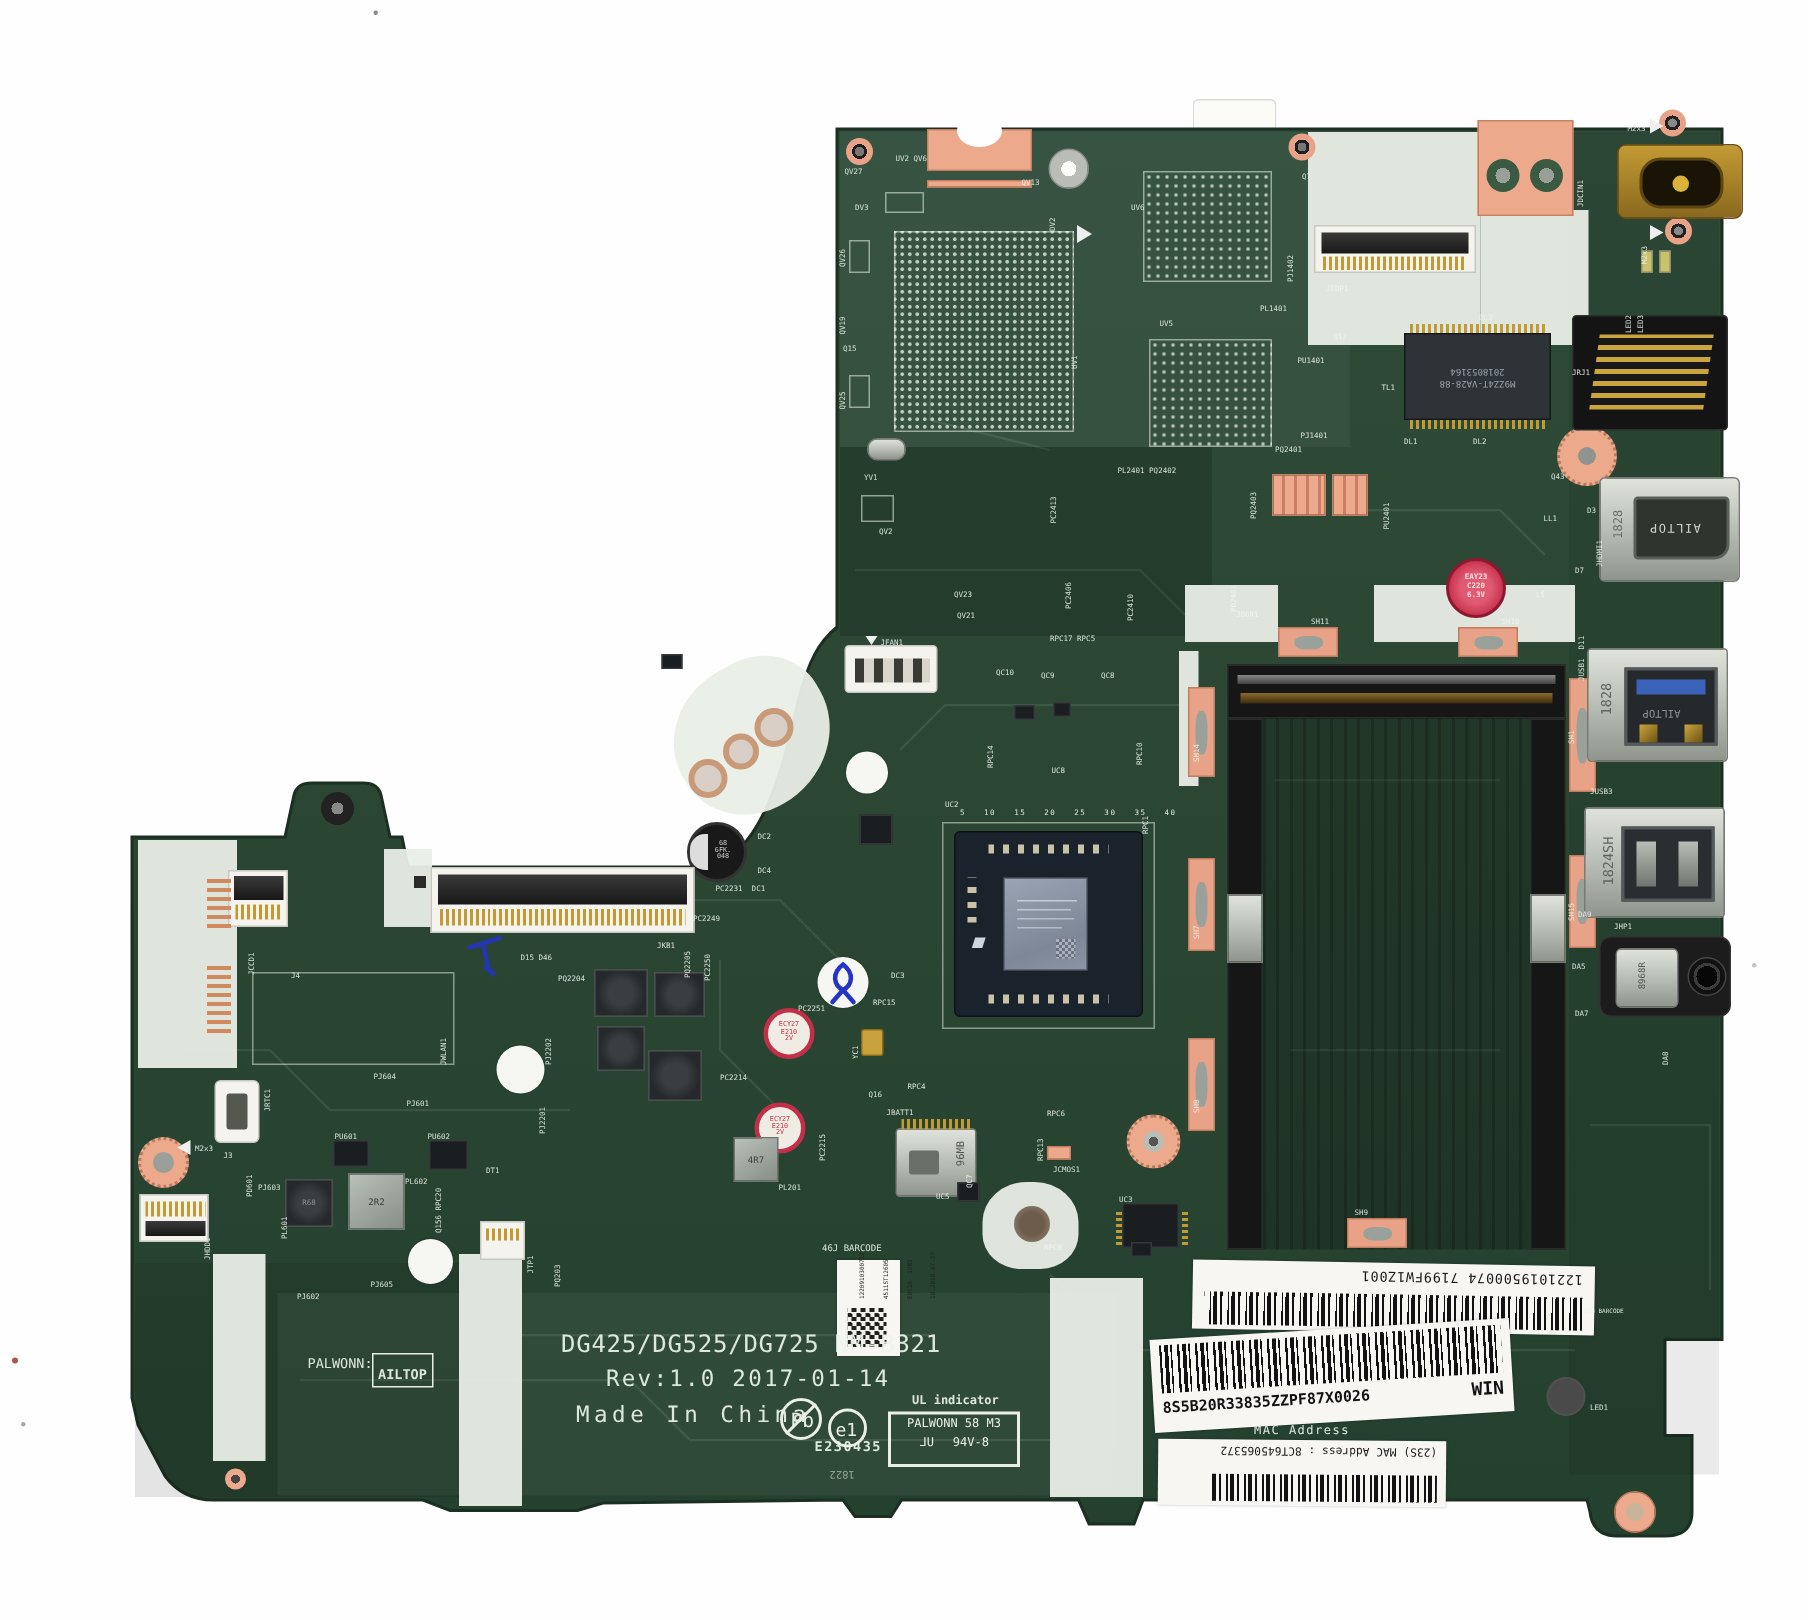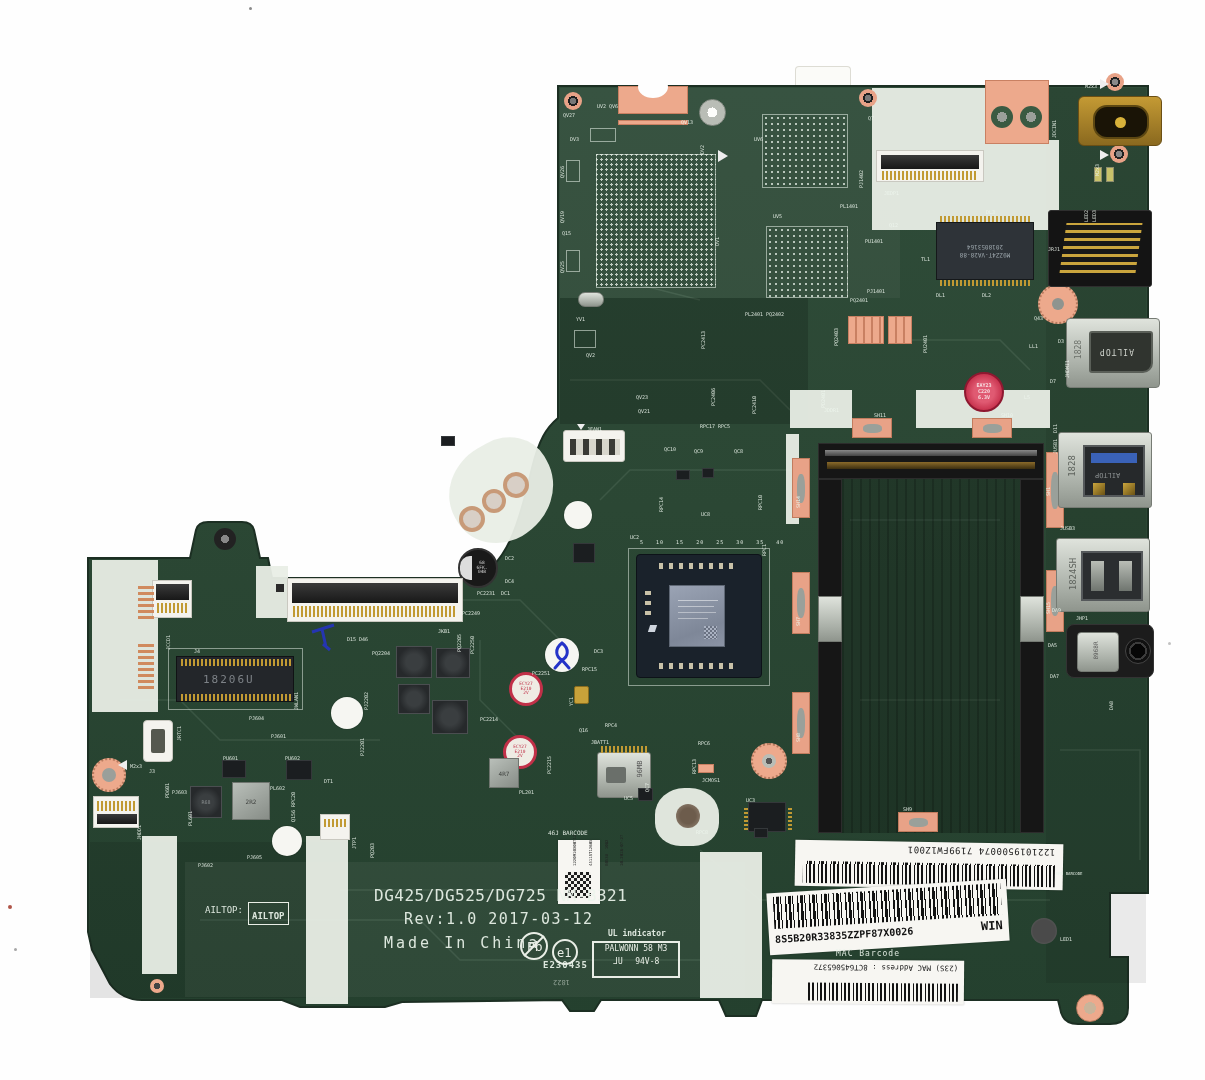--- a/index.html
+++ b/index.html
@@ -263,25 +263,20 @@
   <div class="abs" style="left:276px;top:584px;width:8px;height:8px;background:#2a2a2a;"></div>
 
   <div class="ffc-body" style="position:absolute;left:152px;top:580px;width:40px;height:38px;">
     <div class="ffc-bar" style="left:3px;top:3px;width:33px;height:16px;"></div>
     <div class="goldcomb" style="left:4px;top:22px;width:31px;height:10px;"></div>
   </div>
   <div class="goldcomb-v" style="left:138px;top:585px;width:16px;height:34px;background:repeating-linear-gradient(0deg,#d08a5e 0 3px,transparent 3px 6px);"></div>
   <div class="goldcomb-v" style="left:138px;top:643px;width:16px;height:46px;background:repeating-linear-gradient(0deg,#d08a5e 0 3px,transparent 3px 6px);"></div>
 
   <div class="abs" style="left:168px;top:648px;width:135px;height:62px;border:1px solid rgba(235,244,235,.5);"></div>
-  <div class="abs" style="left:176px;top:656px;width:118px;height:46px;background:#23262a;border:1px solid #101214;color:#7d8287;">
-    <div class="goldcomb" style="left:4px;top:2px;width:110px;height:7px;"></div>
-    <div class="goldcomb" style="left:4px;top:37px;width:110px;height:7px;"></div>
-    <span style="position:absolute;left:26px;top:16px;font-size:11px;letter-spacing:2px;">18206U</span>
-  </div>
 
   <div class="ffc-body" style="position:absolute;left:143px;top:720px;width:30px;height:42px;border-radius:4px;">
     <div class="abs" style="left:7px;top:8px;width:14px;height:24px;background:#55584f;border-radius:2px;"></div>
   </div>
 
   <div class="ffc-body" style="position:absolute;left:93px;top:796px;width:46px;height:32px;">
     <div class="goldcomb" style="left:3px;top:4px;width:40px;height:10px;"></div>
     <div class="ffc-bar" style="left:3px;top:17px;width:40px;height:10px;"></div>
   </div>
 
@@ -374,28 +369,28 @@
   <div class="silk" style="left:1056px;top:872px;font-size:4px;">UMB BARCODE</div>
 
   <div class="label" style="left:768px;top:886px;width:240px;height:62px;transform:rotate(-3.5deg);padding:4px 6px;">
     <div class="barcode" style="height:32px;"></div>
     <div style="display:flex;justify-content:space-between;align-items:center;margin-top:3px;">
       <span style="font-size:10px;font-weight:bold;color:#111;">8S5B20R33835ZZPF87X0026</span>
       <span style="font-size:12px;font-weight:bold;color:#111;">WIN</span>
     </div>
   </div>
 
-  <div class="silk" style="left:836px;top:950px;font-size:8px;letter-spacing:1px;">MAC Barcode</div>
+  <div class="silk" style="left:836px;top:950px;font-size:8px;letter-spacing:1px;">MAC Address</div>
   <div class="label" style="left:772px;top:960px;width:192px;height:44px;transform:rotate(180.5deg);display:flex;flex-direction:column;justify-content:space-between;padding:3px 6px;">
     <div class="barcode" style="height:18px;width:150px;"></div>
     <div style="font-size:7.5px;color:#1a1a1a;">(23S) MAC Address : 8CT645065372</div>
   </div>
 
   <div class="silk silk-big" style="left:374px;top:888px;">DG425/DG525/DG725 NM-B321</div>
-  <div class="silk silk-rev" style="left:404px;top:912px;">Rev:1.0 2017-03-12</div>
+  <div class="silk silk-rev" style="left:404px;top:912px;">Rev:1.0 2017-01-14</div>
   <div class="silk silk-made" style="left:384px;top:936px;">Made In China</div>
 
   <svg width="30" height="30" style="position:absolute;left:519px;top:931px;">
     <circle cx="15" cy="15" r="13" fill="none" stroke="#e9eee6" stroke-width="2"></circle>
     <text x="8" y="20" font-size="13" fill="#e9eee6" font-family="DejaVu Sans Mono, monospace">Pb</text>
     <line x1="5" y1="25" x2="25" y2="5" stroke="#e9eee6" stroke-width="2"></line>
   </svg>
   <svg width="28" height="28" style="position:absolute;left:551px;top:938px;">
     <circle cx="14" cy="14" r="12" fill="none" stroke="#e9eee6" stroke-width="2"></circle>
     <text x="6" y="19" font-size="12" fill="#e9eee6" font-family="DejaVu Sans Mono, monospace">e1</text>
@@ -405,21 +400,21 @@
 
   <div class="silk" style="left:608px;top:930px;font-size:8px;font-weight:bold;">UL indicator</div>
   <div class="abs" style="left:592px;top:941px;width:88px;height:37px;border:2px solid #e9eee6;color:#e9eee6;font-size:8px;text-align:center;line-height:1.6;">
     <div>PALWONN 58 M3</div>
     <div>
       <span class="mirror">UL</span>
       <span style="margin-left:8px;">94V-8</span>
     </div>
   </div>
 
-  <div class="silk" style="left:205px;top:906px;font-size:9px;">AILTOP:</div>
+  <div class="silk" style="left:205px;top:906px;font-size:9px;">PALWONN:</div>
   <div class="abs" style="left:248px;top:902px;border:1.5px solid #e9eee6;padding:1px 3px;">
     <span class="silk" style="position:static;font-size:9px;font-weight:bold;">AILTOP</span>
   </div>
 
   <div class="tri" style="left:118px;top:760px;border-right:9px solid #eee;border-top:5px solid transparent;border-bottom:5px solid transparent;"></div>
 
   <div id="silk-layer">
       <span class="silk-ref" style="left: 563px; top: 112px;">QV27</span>
       <span class="silk-ref" style="left: 597px; top: 103px;">UV2 QV6</span>
       <span class="silk-ref" style="left: 570px; top: 136px;">DV3</span>

